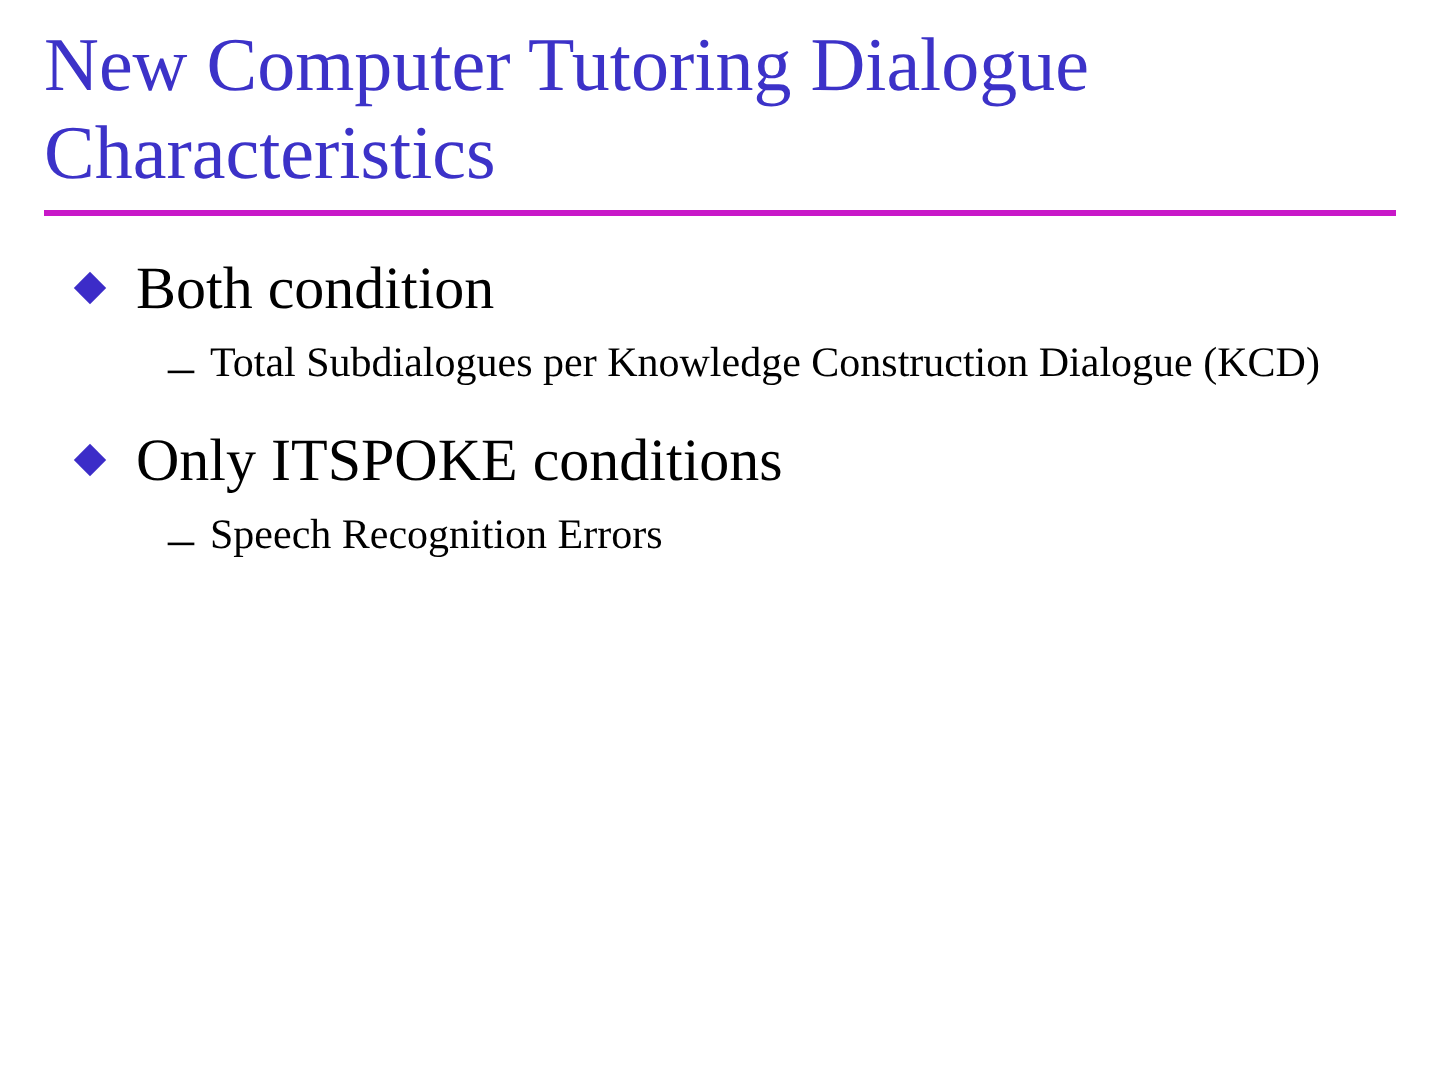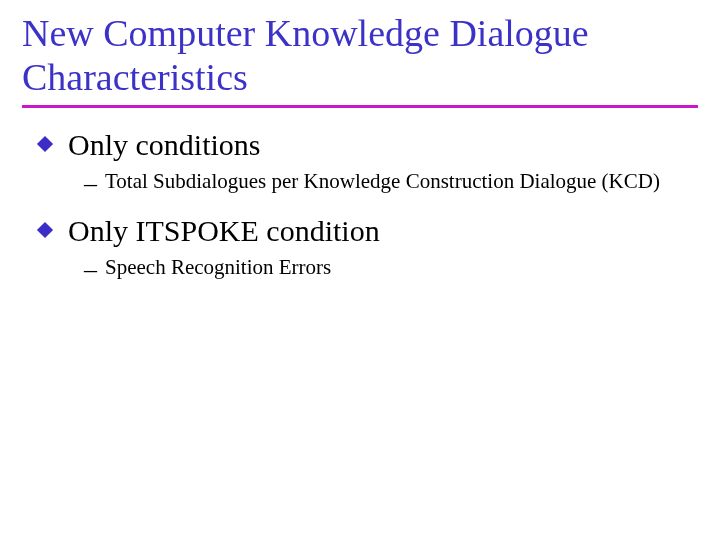--- a/index.html
+++ b/index.html
@@ -62,42 +62,42 @@
     font-size: 21px;
     line-height: 1.25;
     max-width: 560px;
   }
 </style>
 </head>
 <body>
 
 <div class="slide">
 
-  <h1 class="title">New Computer Knowledge Dialogue Characteristics</h1>
+  <h1 class="title">New Computer Tutoring Dialogue Characteristics</h1>
   <hr class="rule">
 
   <div class="l1">
     <span class="bullet">
       <svg width="18" height="18" viewBox="0 0 20 20">
           <polygon points="10,1 19,10 10,19 1,10" fill="#3c2cc8"></polygon>
         </svg>
     </span>
-    <span class="text">Only conditions</span>
+    <span class="text">Both condition</span>
   </div>
   <div class="l2">
     <span class="dash">–</span>
     <span class="text">Total Subdialogues per Knowledge Construction Dialogue (KCD)</span>
   </div>
 
   <div class="l1">
     <span class="bullet">
       <svg width="18" height="18" viewBox="0 0 20 20">
           <polygon points="10,1 19,10 10,19 1,10" fill="#3c2cc8"></polygon>
         </svg>
     </span>
-    <span class="text">Only ITSPOKE condition</span>
+    <span class="text">Only ITSPOKE conditions</span>
   </div>
   <div class="l2">
     <span class="dash">–</span>
     <span class="text">Speech Recognition Errors</span>
   </div>
 
 </div>
 
 </body></html>

